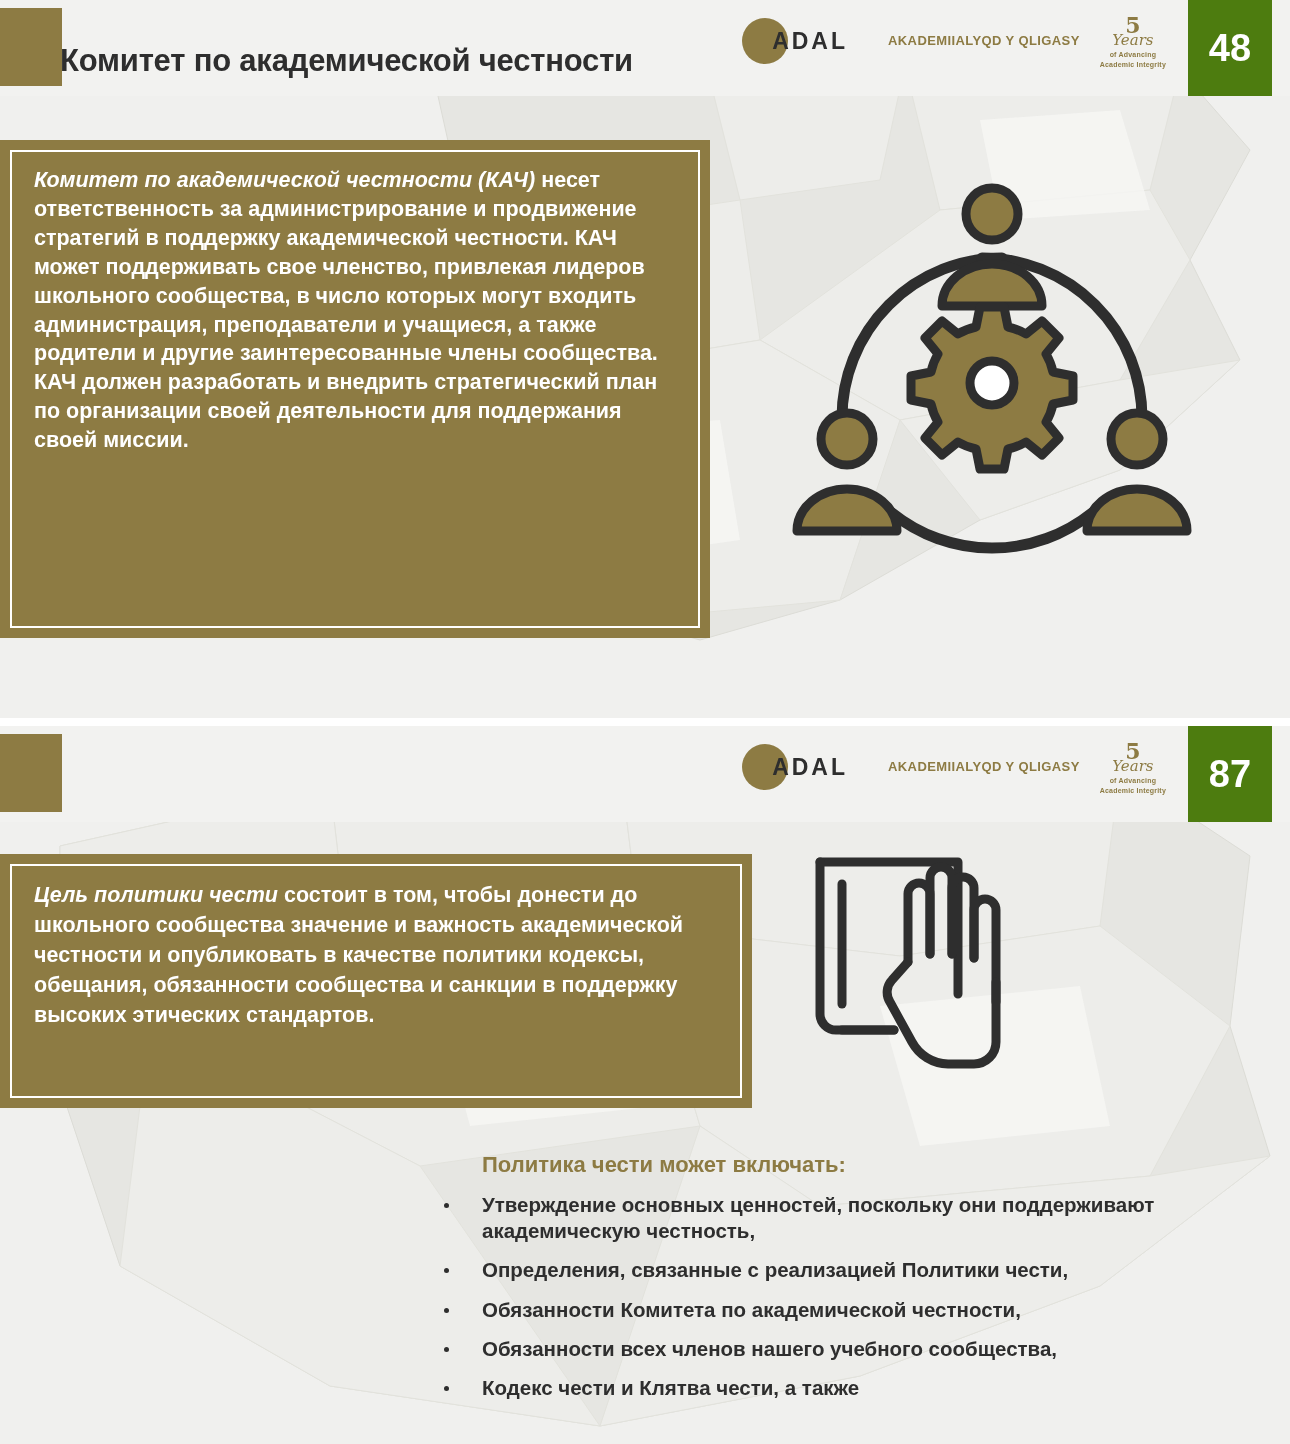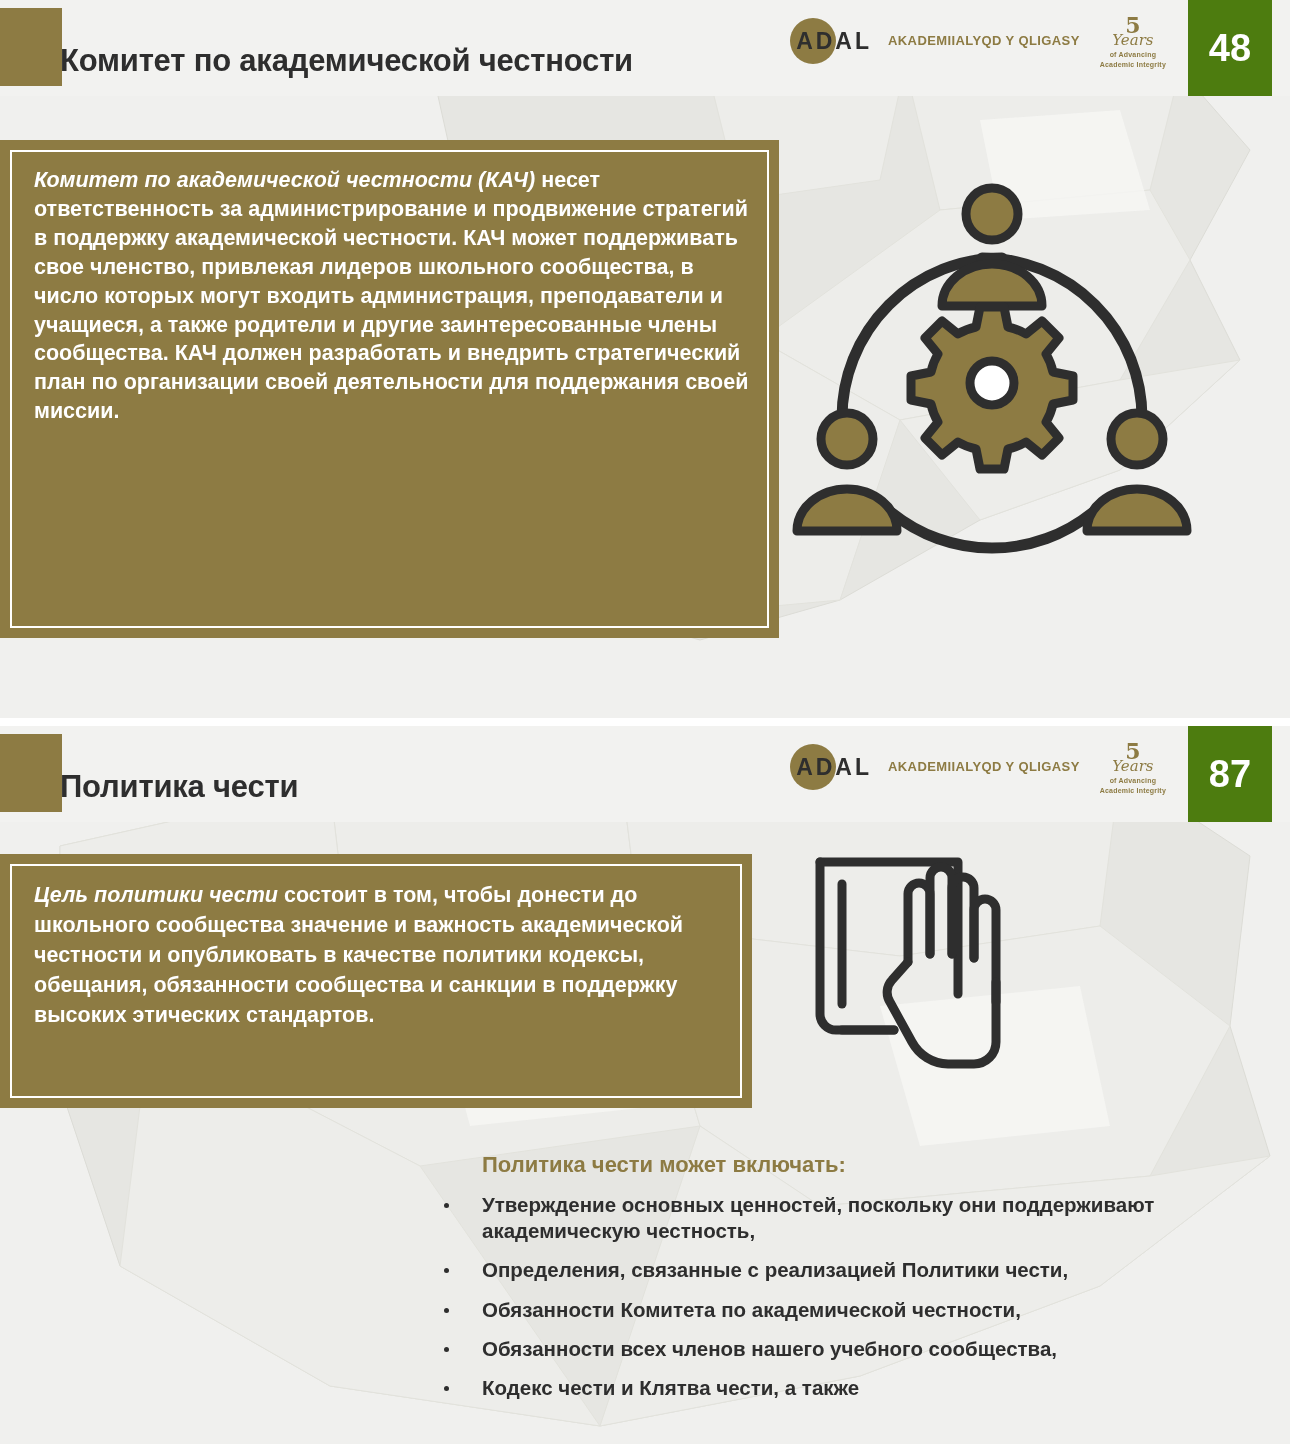--- a/index.html
+++ b/index.html
@@ -58,21 +58,21 @@
     position: absolute;
     right: 124px;
     top: 14px;
     display: flex;
     align-items: center;
     gap: 20px;
   }
   .logo-adal {
     display: flex;
     align-items: center;
-    gap: 0;
+    gap: 24px;
   }
   .logo-circle {
     width: 46px;
     height: 46px;
     border-radius: 50%;
     background: #8d7b43;
   }
   .logo-word {
     font-size: 23px;
     font-weight: bold;
@@ -155,21 +155,21 @@
     font-size: 21.5px;
     line-height: 1.37;
   }
   .text-card p em {
     font-style: italic;
   }
 
   .card-one {
     left: 0;
     top: 44px;
-    width: 779px;
+    width: 710px;
     height: 498px;
   }
   .card-one p { font-size: 21.5px; line-height: 1.345; }
 
   .card-two {
     left: 0;
     top: 32px;
     width: 752px;
     height: 254px;
   }
@@ -346,21 +346,20 @@
       </g>
       <g fill="#f6f6f3" opacity="0.85">
         <path d="M430 250 L620 240 L660 380 L470 400 Z"></path>
         <path d="M880 280 L1080 260 L1110 400 L920 420 Z"></path>
       </g>
     </svg>
   </div>
 
   <header class="header">
     <div class="header-accent"></div>
-    <h1 class="header-title">Политика чести</h1>
 
     <div class="brand-block">
       <div class="logo-adal">
         <div class="logo-circle"></div>
         <div class="logo-word">ADAL</div>
         <div class="logo-lines">
           <span>AKADEMIIALYQ</span>
           <span>D Y Q</span>
           <span>LIGASY</span>
         </div>

